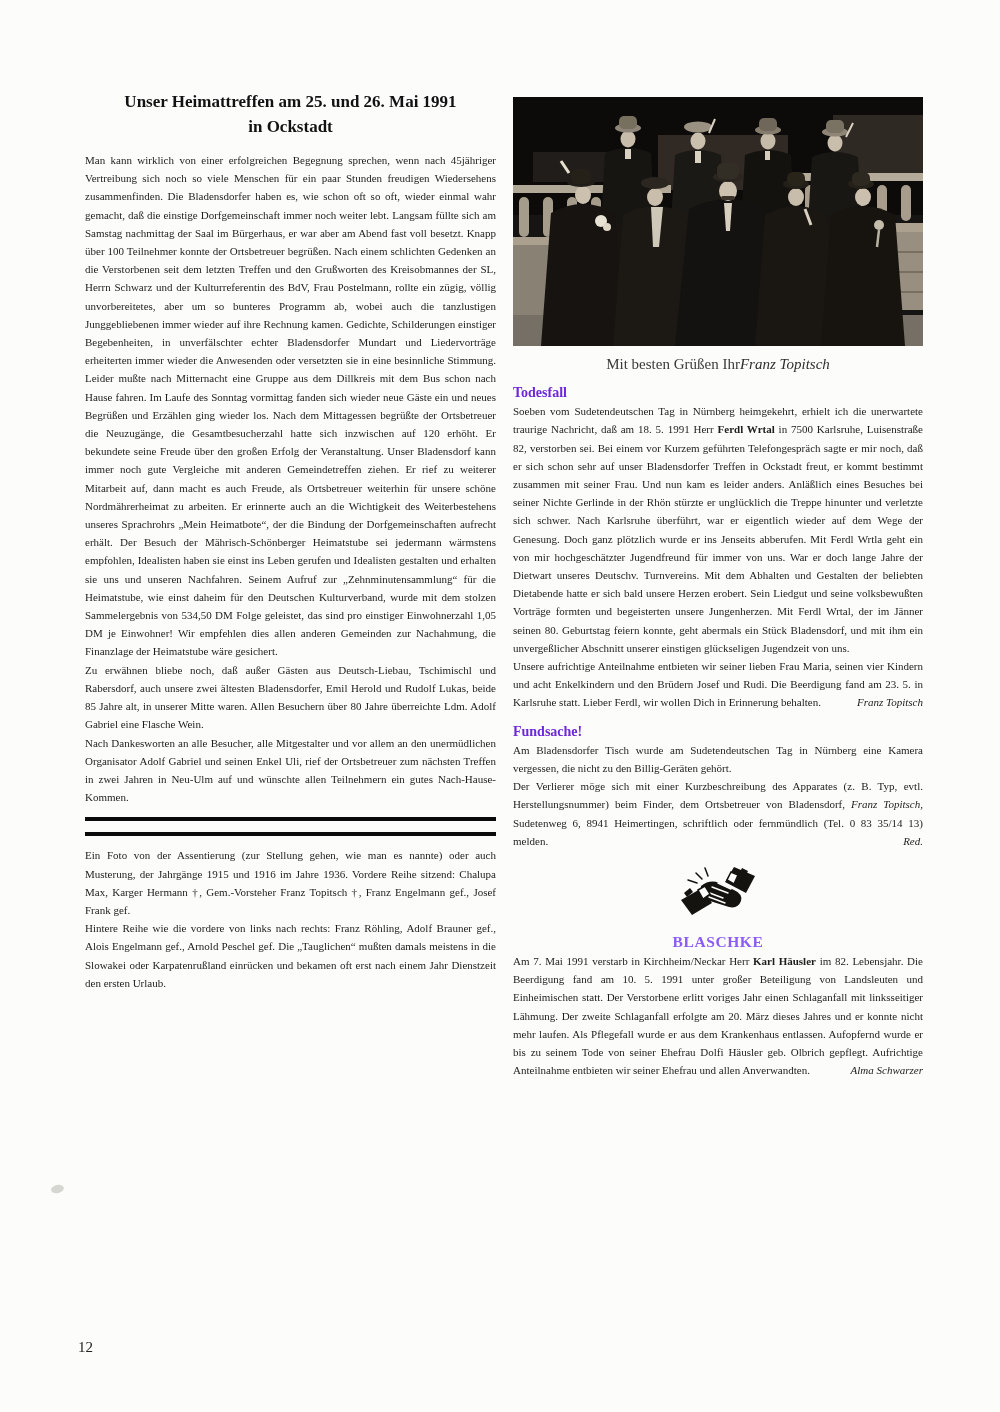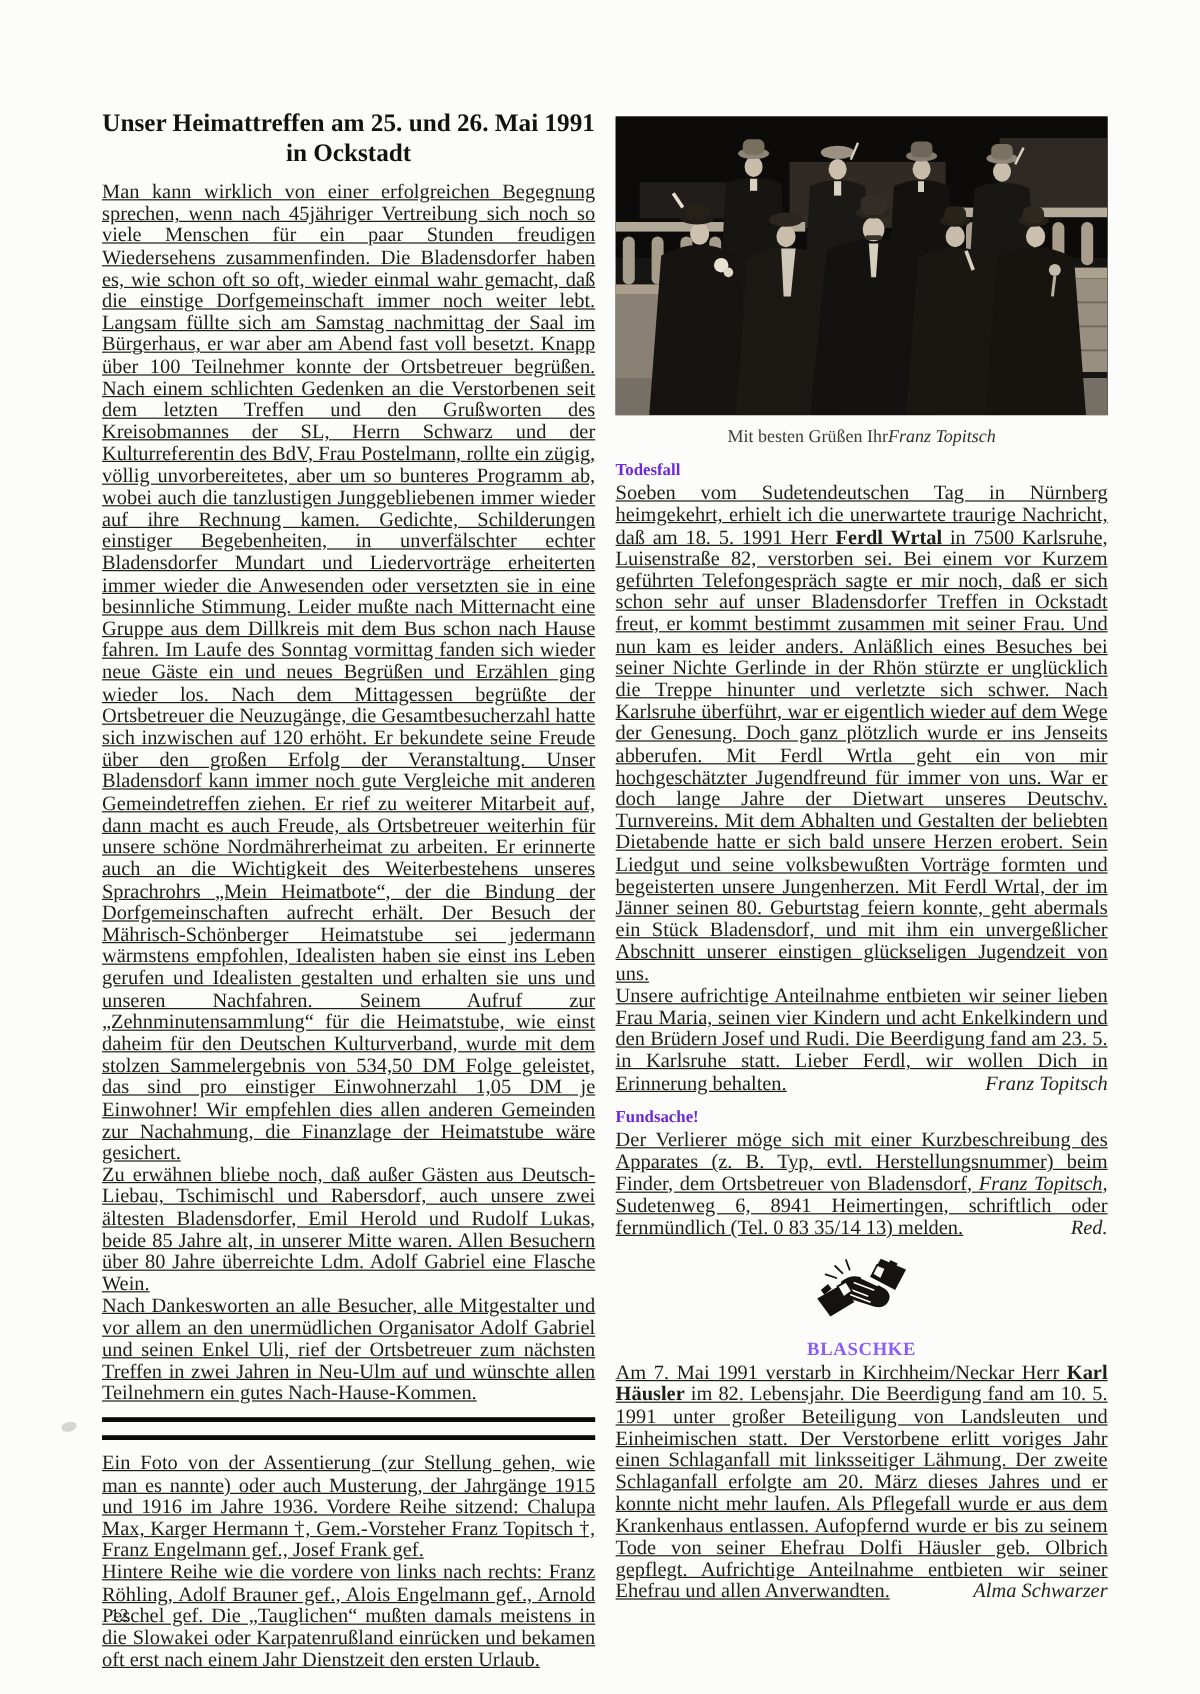--- a/index.html
+++ b/index.html
@@ -6,45 +6,44 @@
   html,body{margin:0;padding:0;background:#e8e8e6;}
   .page{
     position:relative;width:1000px;height:1412px;margin:0 auto;
     background:#fcfcfa;color:#1b1b1b;overflow:hidden;
     font-family:"Liberation Serif","DejaVu Serif",serif;
   }
   .col{position:absolute;}
   .col-left{left:85px;top:90px;width:411px;}
   .col-right{left:513px;top:97px;width:410px;}
   .title{
-    font-size:21px;line-height:24.5px;font-weight:bold;text-align:center;
+    font-size:17px;line-height:24.5px;font-weight:bold;text-align:center;
     margin:0 0 12px 0;color:#121212;
   }
   p.body{
-    margin:0;font-size:17px;line-height:18.2px;text-align:justify;
+    margin:0;font-size:11px;line-height:18.2px;text-align:justify;
     color:#1d1d1c;
-    text-decoration:underline;
   }
   p.body + p.body{margin-top:0;}
   .rule{border:0;border-top:4px solid #0a0a0a;margin:11px 0 10px 0;}
   .subhead{font-size:14px;font-weight:bold;margin:11px 0 0 0;color:#6d28d9;line-height:18.2px;}
   .center-head{
     font-size:15.5px;font-weight:bold;text-align:center;letter-spacing:0.6px;
     margin:11px 0 1px 0;color:#8b5cf6;line-height:19px;
   }
   .photo-frame{width:410px;height:249px;overflow:hidden;background:#111;}
   .photo-frame svg{display:block;}
   .caption{
     display:flex;justify-content:center;align-items:baseline;
     font-size:15px;margin-top:9px;color:#3a3a38;line-height:18px;
   }
   .caption .ital{font-style:italic;color:#2f2f2d;}
   .sig{float:right;font-style:italic;color:#22221f;}
   .handshake-wrap{text-align:center;margin:13px 0 3px 0;}
-  .pagenum{position:absolute;left:92px;top:1339px;font-size:15px;color:#222;}
+  .pagenum{position:absolute;left:78px;top:1339px;font-size:15px;color:#222;}
   .smudge{
     position:absolute;left:51px;top:1185px;width:13px;height:8px;
     background:#cbcbc7;border-radius:50%;transform:rotate(-14deg);opacity:.8;
   }
 </style>
 </head>
 <body>
 
 <div class="page">
 
@@ -178,20 +177,21 @@
     <div class="caption">
       <span>Mit besten Grüßen Ihr</span>
       <span class="ital">Franz Topitsch</span>
     </div>
 
     <h2 class="subhead">Todesfall</h2>
     <p class="body"><span>Soeben vom Sudetendeutschen Tag in Nürnberg heimgekehrt, erhielt ich die unerwartete traurige Nachricht, daß am 18. 5. 1991 Herr </span><b>Ferdl Wrtal</b><span> in 7500 Karlsruhe, Luisenstraße 82, verstorben sei. Bei einem vor Kurzem geführten Telefongespräch sagte er mir noch, daß er sich schon sehr auf unser Bladensdorfer Treffen in Ockstadt freut, er kommt bestimmt zusammen mit seiner Frau. Und nun kam es leider anders. Anläßlich eines Besuches bei seiner Nichte Gerlinde in der Rhön stürzte er unglücklich die Treppe hinunter und verletzte sich schwer. Nach Karlsruhe überführt, war er eigentlich wieder auf dem Wege der Genesung. Doch ganz plötzlich wurde er ins Jenseits abberufen. Mit Ferdl Wrtla geht ein von mir hochgeschätzter Jugendfreund für immer von uns. War er doch lange Jahre der Dietwart unseres Deutschv. Turnvereins. Mit dem Abhalten und Gestalten der beliebten Dietabende hatte er sich bald unsere Herzen erobert. Sein Liedgut und seine volksbewußten Vorträge formten und begeisterten unsere Jungenherzen. Mit Ferdl Wrtal, der im Jänner seinen 80. Geburtstag feiern konnte, geht abermals ein Stück Bladensdorf, und mit ihm ein unvergeßlicher Abschnitt unserer einstigen glückseligen Jugendzeit von uns.</span></p>
     <p class="body"><span>Unsere aufrichtige Anteilnahme entbieten wir seiner lieben Frau Maria, seinen vier Kindern und acht Enkelkindern und den Brüdern Josef und Rudi. Die Beerdigung fand am 23. 5. in Karlsruhe statt. Lieber Ferdl, wir wollen Dich in Erinnerung behalten.</span><span class="sig">Franz Topitsch</span></p>
 
     <h2 class="subhead">Fundsache!</h2>
+    <p class="body">Am Bladensdorfer Tisch wurde am Sudetendeutschen Tag in Nürnberg eine Kamera vergessen, die nicht zu den Billig-Geräten gehört.</p>
     <p class="body"><span>Der Verlierer möge sich mit einer Kurzbeschreibung des Apparates (z. B. Typ, evtl. Herstellungsnummer) beim Finder, dem Ortsbetreuer von Bladensdorf, </span><i>Franz Topitsch,</i><span> Sudetenweg 6, 8941 Heimertingen, schriftlich oder fernmündlich (Tel. 0 83 35/14 13) melden.</span><span class="sig">Red.</span></p>
 
     <div class="handshake-wrap">
       <svg viewBox="0 0 80 54" width="80" height="54" role="img" aria-label="Handschlag">
         <g fill="#15130f">
           <path d="M3,37 L24,25 L34,40 L14,52 Z"></path>
           <path d="M77,13 L56,4 L47,19 L68,30 Z"></path>
           <path d="M23,23 q9,-7 18,-3 l15,7 q9,4 7,11 q-3,8 -12,6 l-19,-6 q-11,-3 -9,-15 z"></path>
           <path d="M6,30 l6,-5 3,4 -6,5 z"></path>
           <path d="M70,8 l-6,-3 -2,4 6,3 z"></path>

